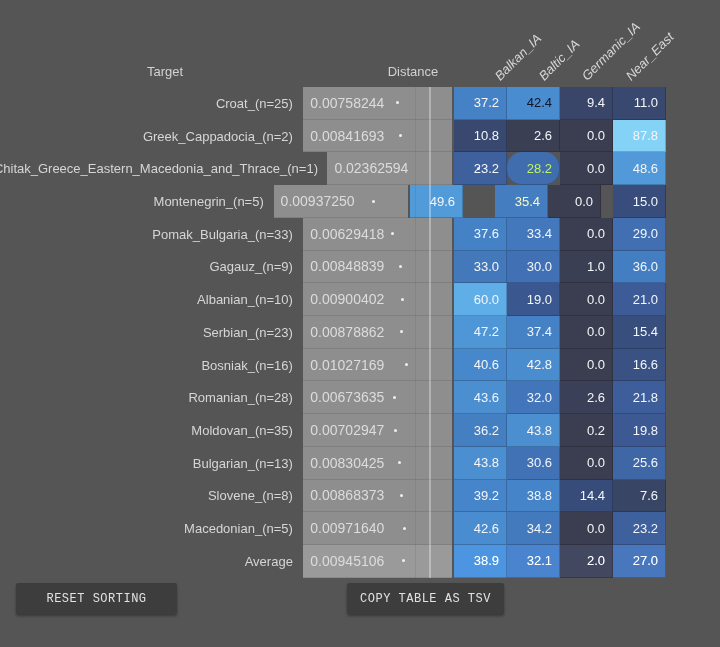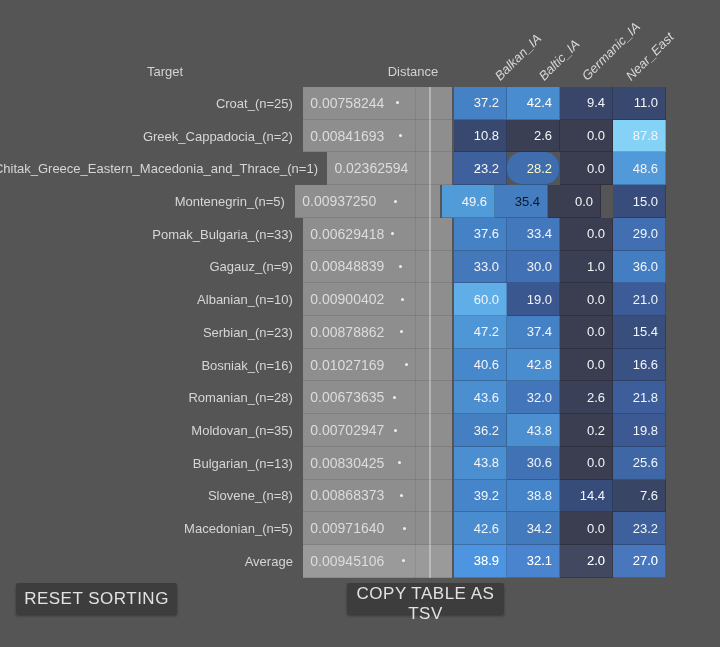--- a/index.html
+++ b/index.html
@@ -85,22 +85,22 @@
     background:rgba(255,255,255,0.33);z-index:2;
   }
 
   
   .btn{
     position:absolute;top:583px;height:31px;
     background:#3d3d3d;
     border:none;border-radius:2px;
     box-shadow:0 2px 3px rgba(0,0,0,0.35);
     color:#e2e2e2;
-    font-family:Liberation Sans, sans-serif;
-    font-size:17px;letter-spacing:.5px;
+    font-family:Liberation Mono, monospace;
+    font-size:12px;letter-spacing:.5px;
     cursor:pointer;
   }
   #btn-reset{left:16px;width:161px;}
   #btn-csv{left:182px;width:160px;}
   #btn-tsv{left:347px;width:157px;}
 </style>
 </head>
 <body>
 
 <div id="stage">
@@ -117,21 +117,21 @@
     </div>
 
   <div id="rows">
       <div class="row">
         <div class="tlabel">Croat_(n=25)</div>
         <div class="gap1"></div>
         <div class="dist">0.00758244<div class="dot" style="left: 92.5576px;"></div></div>
         <div class="gap2"></div>
         <div class="cells">
           <div class="cell" style="background: rgb(69, 129, 197); color: rgb(244, 246, 249);">37.2</div>
-          <div class="cell" style="background: rgb(73, 140, 207); color: #ffffff; text-align: right;">42.4</div>
+          <div class="cell" style="background: rgb(73, 140, 207); color: #0f172a; text-align: right;">42.4</div>
           <div class="cell" style="background: rgb(57, 70, 106); color: rgb(244, 246, 249);">9.4</div>
           <div class="cell" style="background: rgb(57, 72, 111); color: rgb(244, 246, 249);">11.0</div>
         </div>
       </div>
       <div class="row">
         <div class="tlabel">Greek_Cappadocia_(n=2)</div>
         <div class="gap1"></div>
         <div class="dist">0.00841693<div class="dot" style="left: 95.509px;"></div></div>
         <div class="gap2"></div>
         <div class="cells">
@@ -141,33 +141,33 @@
           <div class="cell" style="background: rgb(132, 210, 245); color: rgb(244, 246, 249);">87.8</div>
         </div>
       </div>
       <div class="row">
         <div class="tlabel">Chitak_Greece_Eastern_Macedonia_and_Thrace_(n=1)</div>
         <div class="gap1"></div>
         <div class="dist">0.02362594<div class="dot" style="left: 149.3px;"></div></div>
         <div class="gap2"></div>
         <div class="cells">
           <div class="cell" style="background: rgb(62, 97, 158); color: rgb(244, 246, 249);">23.2</div>
-          <div class="cell" style="background: rgb(64, 109, 174); color: #fef9c3; border-radius: 15px;">28.2</div>
+          <div class="cell" style="background: rgb(64, 109, 174); color: #bef264; border-radius: 15px;">28.2</div>
           <div class="cell" style="background: rgb(59, 62, 80); color: rgb(244, 246, 249);">0.0</div>
           <div class="cell" style="background: rgb(81, 153, 216); color: rgb(244, 246, 249);">48.6</div>
         </div>
       </div>
       <div class="row">
         <div class="tlabel">Montenegrin_(n=5)</div>
         <div class="gap1"></div>
         <div class="dist">0.00937250<div class="dot" style="left: 98.8887px;"></div></div>
         <div class="gap2"></div>
         <div class="cells">
           <div class="cell" style="background: rgb(82, 155, 217); color: rgb(244, 246, 249);">49.6</div>
-          <div class="cell" style="background: rgb(68, 125, 192); color: #0f172a;">35.4</div>
+          <div class="cell" style="background: rgb(68, 125, 192); color: #fef9c3; margin-left: 32px;">35.4</div>
           <div class="cell" style="background: rgb(59, 62, 80); color: rgb(244, 246, 249);">0.0</div>
           <div class="cell" style="background: rgb(56, 77, 123); color: rgb(244, 246, 249); margin-left: 12px;">15.0</div>
         </div>
       </div>
       <div class="row">
         <div class="tlabel">Pomak_Bulgaria_(n=33)</div>
         <div class="gap1"></div>
         <div class="dist">0.00629418<div class="dot" style="left: 88.0013px;"></div></div>
         <div class="gap2"></div>
         <div class="cells">

